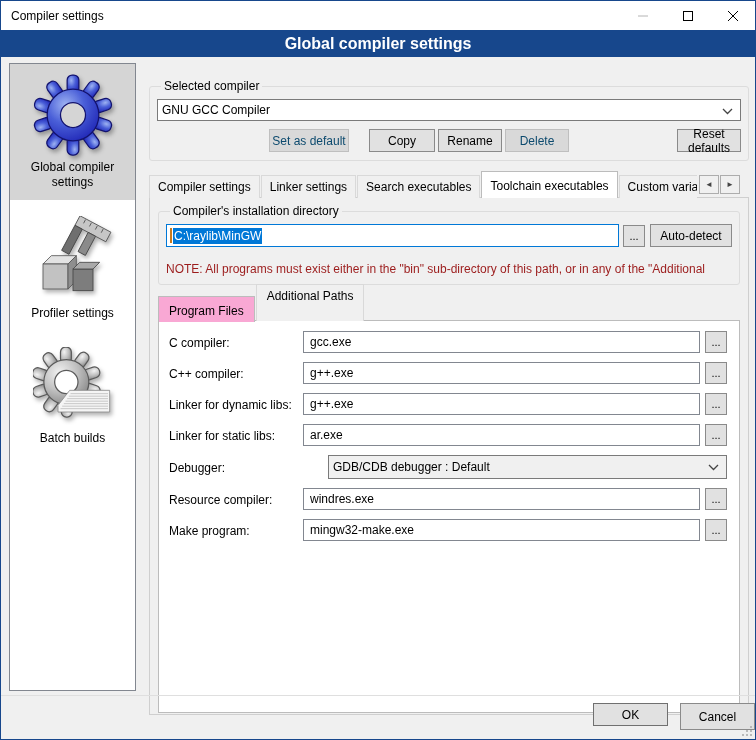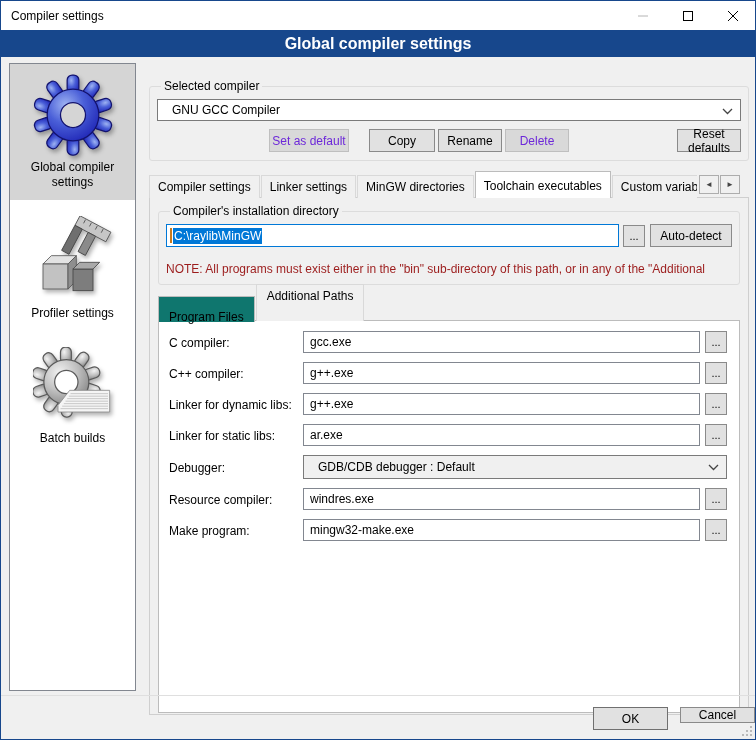--- a/index.html
+++ b/index.html
@@ -40,32 +40,32 @@
 
   
   fieldset { border:1px solid #dcdcdc; border-radius:3px; padding:6px 7px 8px 7px; }
   legend { padding:0 3px; margin-left:4px; font-size:12px; }
 
   .grp-compiler { margin-top:22px; }
 
   
   .combo {
     height:22px; background:#fff; border:1px solid #7a7a7a;
-    display:flex; align-items:center; padding-left:14px; position:relative;
+    display:flex; align-items:center; padding-left:4px; position:relative;
   }
   .combo.gray { background:#f0f0f0; }
   .combo .chev { position:absolute; right:7px; top:8px; }
 
   
   .btn {
     height:23px; background:#e1e1e1; border:1px solid #8a8a8a;
     font-family:"Liberation Sans", sans-serif; font-size:12px; color:#000;
     display:inline-flex; align-items:center; justify-content:center;
   }
-  .btn.disabled { background:#d9d9d9; border-color:#bfbfbf; color:#6d28d9; }
+  .btn.disabled { background:#d9d9d9; border-color:#bfbfbf; color:#0c4a6e; }
   .btn-row { display:flex; align-items:center; margin-top:8px; }
   .sp { flex:1; }
 
   
   .tabstrip { display:flex; align-items:flex-end; margin-top:9px; height:28px; position:relative; z-index:2; }
   .tabs-clip { display:flex; align-items:flex-end; overflow:hidden; width:548px; white-space:nowrap; }
   .tab {
     height:23px; padding:4px 8px 3px 8px; background:#f0f0f0;
     border:1px solid #d9d9d9; border-bottom:none; margin-right:1px; flex:0 0 auto;
   }
@@ -90,38 +90,38 @@
   }
   .pathbox .caret { width:2px; height:15px; background:#c87a1e; margin-right:1px; }
   .pathbox .sel { background:#0078d7; color:#fff; padding:1px 1px; }
   .mini-btn { width:22px; height:22px; margin-left:4px; font-size:11px; }
   .autodetect { width:82px; height:23px; margin-left:5px; }
   .note { margin-top:15px; color:#9c1c1c; white-space:nowrap; overflow:hidden; }
 
   
   .subtabs { display:flex; align-items:flex-end; margin-top:10px; height:26px; position:relative; z-index:2; }
   .subtab { height:37px; padding:4px 10px 3px 10px; background:#f0f0f0; border:1px solid #d9d9d9; border-bottom:none; margin-right:1px; }
-  .subtab.active { background:#0f766e; height:26px; padding-top:13px; border-color:#bcbcbc; margin-bottom:-1px; }
+  .subtab.active { background:#f9a8d4; height:26px; padding-top:7px; border-color:#bcbcbc; margin-bottom:-1px; }
 
   .subpage { background:#fff; border:1px solid #bcbcbc; height:393px; padding:10px 12px 0 10px; margin-top:-1px; }
 
   .frow { display:flex; align-items:center; margin-bottom:9px; }
   .frow .flabel { width:134px; flex:0 0 auto; padding-top:1px; }
   .tbox {
     flex:1; height:22px; background:#fff; border:1px solid #828790;
     font-family:"Liberation Sans", sans-serif; font-size:12px; padding:0 6px; color:#000;
   }
   .frow .mini-btn { margin-left:5px; flex:0 0 auto; }
-  .frow .combo { flex:1; height:24px; }
+  .frow .combo { flex:1; height:24px;margin-left:25px; }
 
   
   .footer-line { position:absolute; left:0; right:0; bottom:43px; border-top:1px solid #dfdfdf; }
   .footer { position:absolute; right:0; bottom:9px; display:flex; }
   .btn-ok { width:75px; height:23px; border-color:#707070; }
-  .btn-cancel { width:75px; height:16px; margin-left:12px; }
+  .btn-cancel { width:75px; height:27px; margin-left:12px; }
   .grip { position:absolute; right:2px; bottom:2px; }
 </style>
 </head>
 <body>
 
 <div class="window">
 
   <div class="titlebar">
     <span class="title">Compiler settings</span>
     <div class="cap-btn">
@@ -254,21 +254,21 @@
           <button class="btn disabled" style="width:64px">Delete</button>
           <div class="sp"></div>
           <button class="btn" style="width:64px">Reset defaults</button>
         </div>
       </fieldset>
 
       <div class="tabstrip">
         <div class="tabs-clip">
           <div class="tab">Compiler settings</div>
           <div class="tab">Linker settings</div>
-          <div class="tab">MinGW directories</div>
+          <div class="tab">Search executables</div>
           <div class="tab active">Toolchain executables</div>
           <div class="tab">Custom variables</div>
 
         </div>
         <div class="tab-arrows">
           <div class="tab-arrow">◄</div>
           <div class="tab-arrow">►</div>
         </div>
       </div>
 

